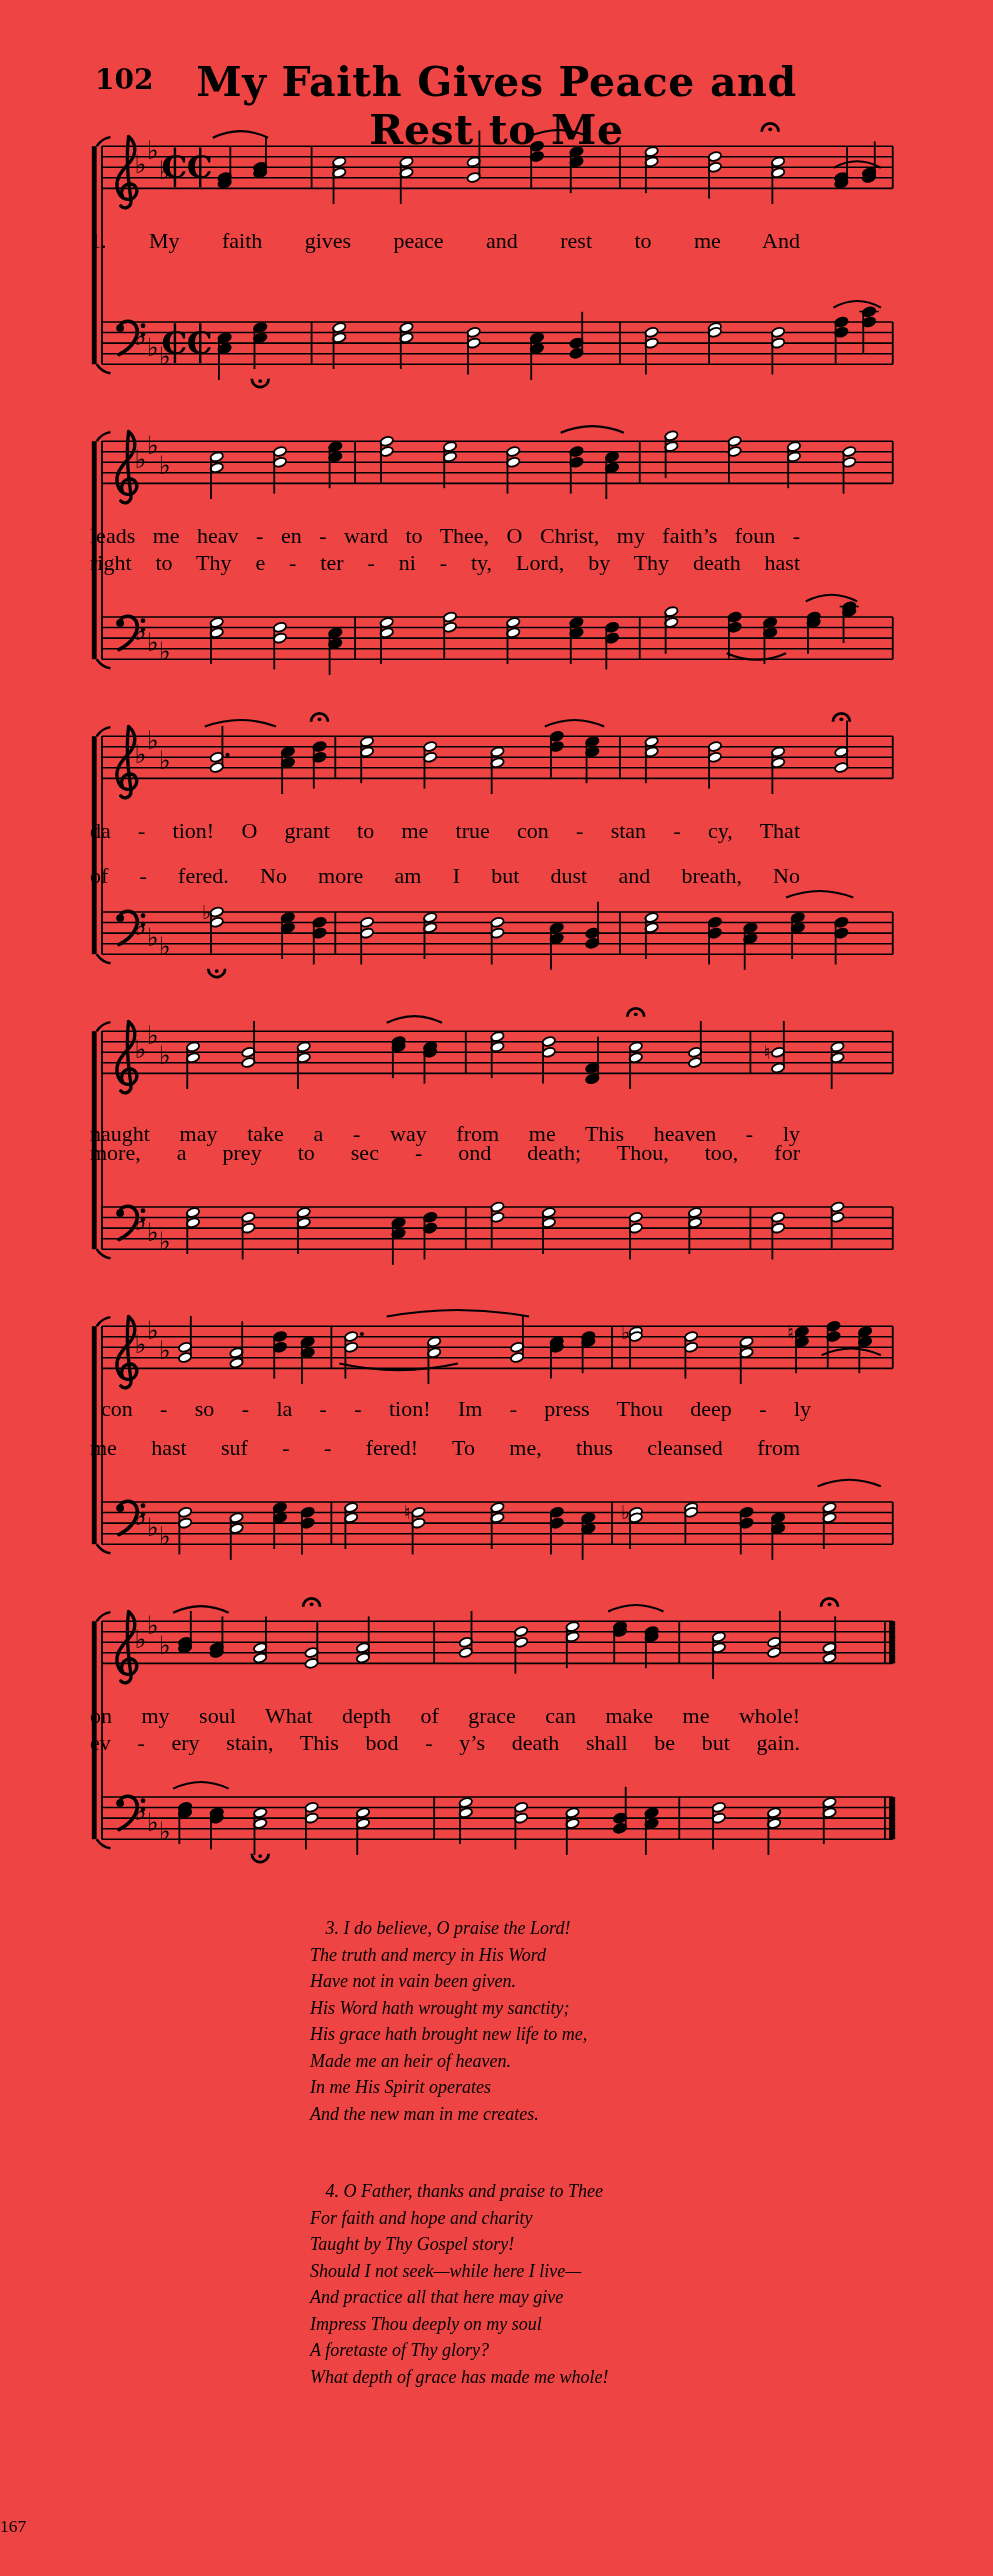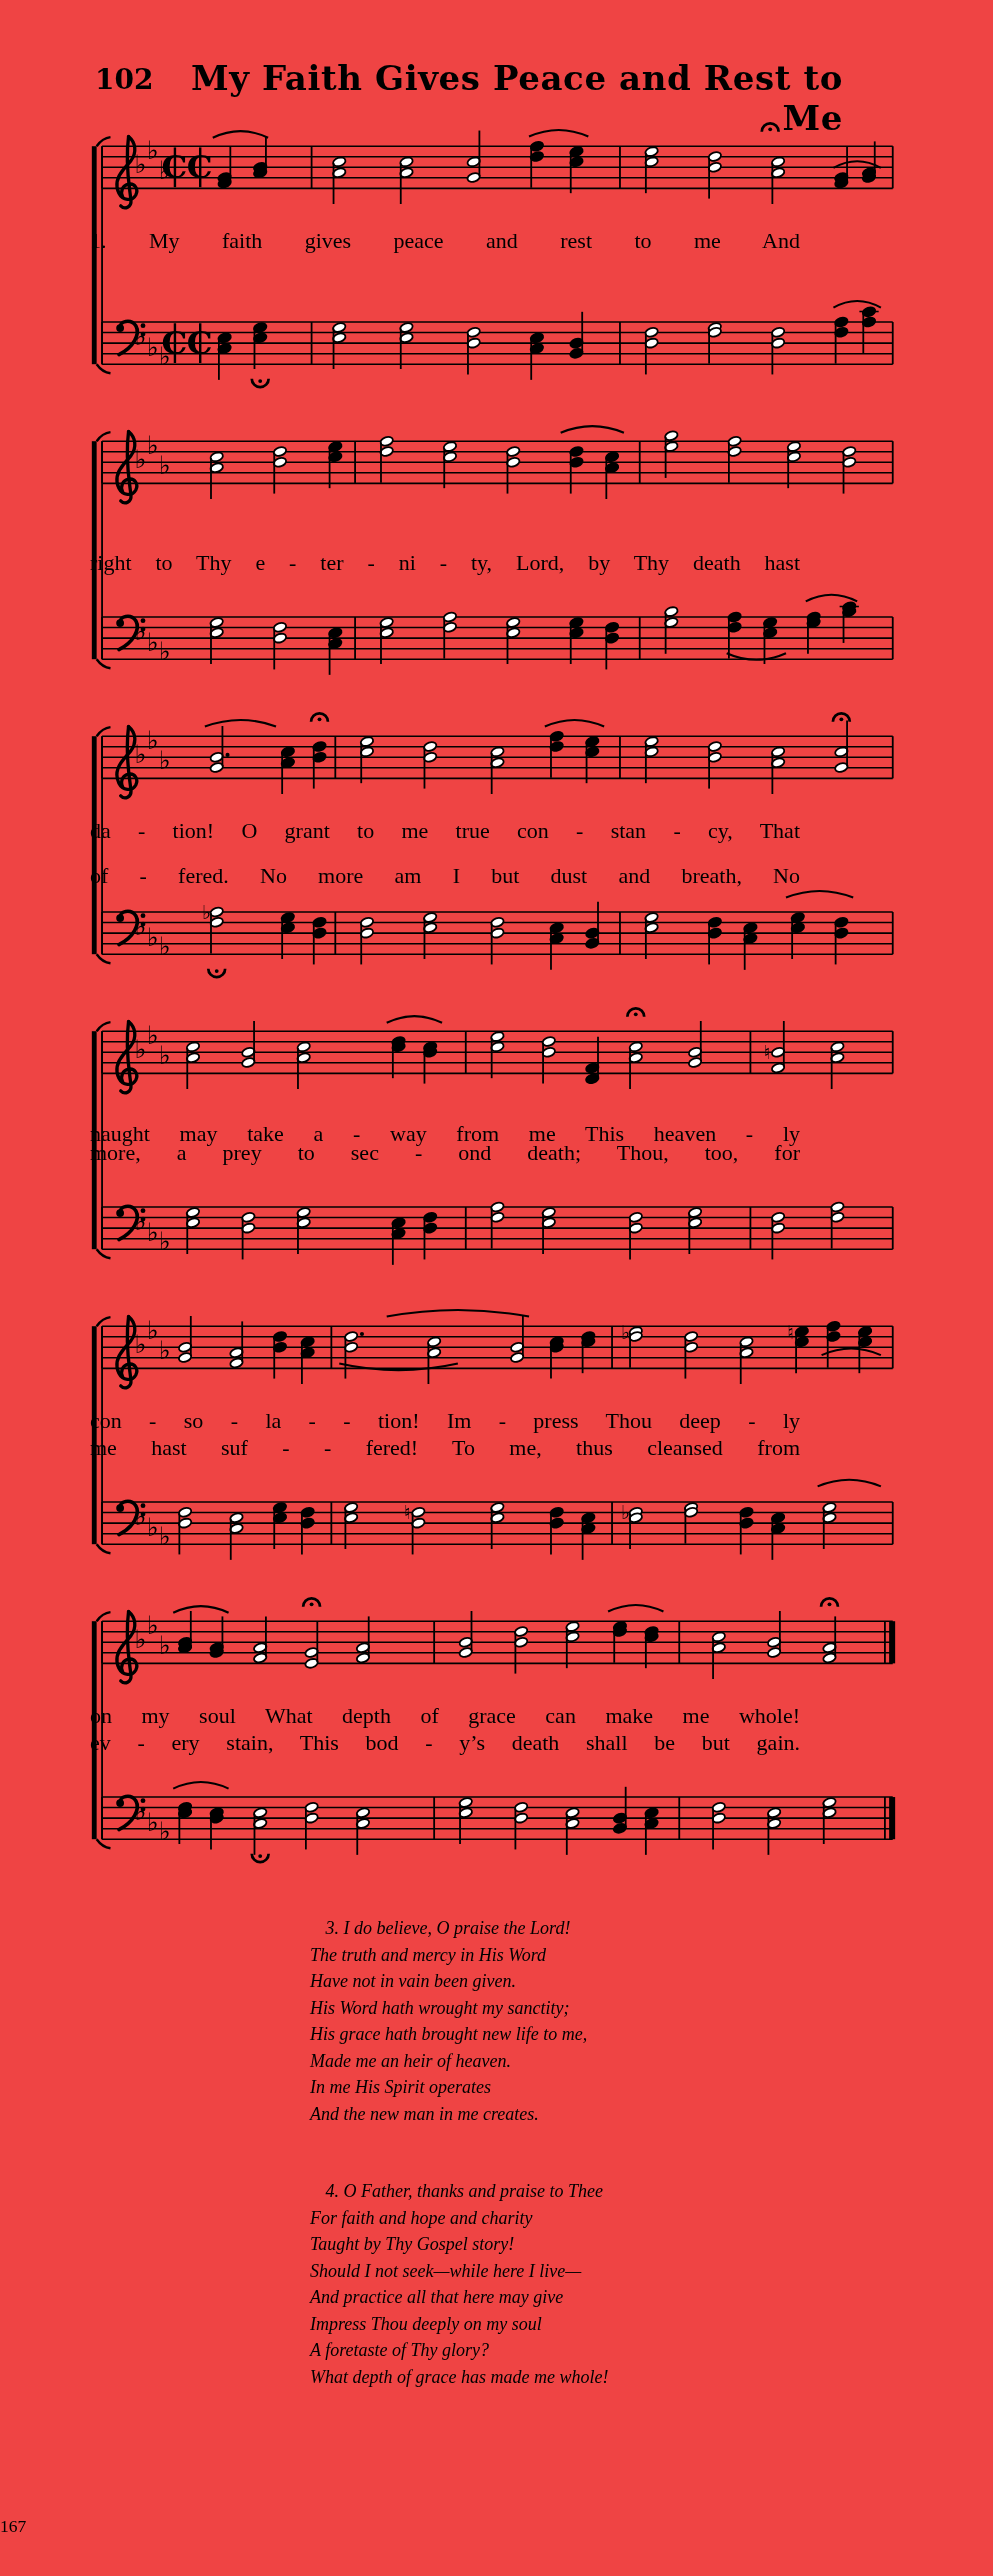--- a/index.html
+++ b/index.html
@@ -1,21 +1,21 @@
 <!DOCTYPE html>
 <html style="font-size:9.6px"><head>
 <meta charset="utf-8">
 <style>
   html,body{margin:0;padding:0;background:#888;}
   .page{position:relative;width:993px;height:2576px;background:#ef4444;color:#000;
         font-family:"Liberation Serif",serif;overflow:hidden;}
   .hymn-num{position:absolute;left:95px;top:63px;font-family:"DejaVu Serif",serif;
         font-weight:bold;font-size:28px;}
-  .title{position:absolute;left:150px;right:150px;top:58px;text-align:right;
-        font-family:"DejaVu Serif",serif;font-weight:bold;font-size:34px;letter-spacing:0.6px;}
+  .title{position:absolute;left:150px;right:150px;top:58px;text-align:center;
+        font-family:"DejaVu Serif",serif;font-weight:bold;font-size:41px;letter-spacing:0.6px;}
   .system{position:absolute;left:0;width:993px;height:289px;}
   .sys-svg{position:absolute;left:84px;top:0;}
   .lyr-line{position:absolute;left:90px;width:710px;font-size:22px;line-height:21.7px;
         text-align:justify;text-align-last:justify;-moz-text-align-last:justify;}
   .verse{position:absolute;left:310px;width:445px;font-size:18px;line-height:26.5px;}
   .vline{white-space:nowrap;font-style:italic;}
   .vline.indent{text-indent:15.6px;}
   .footer-num{position:absolute;left:0;right:0;top:2516px;text-align:left;font-size:17.5px;}
 </style>
 </head>
@@ -271,20 +271,21 @@
           <ellipse cx="1211.7" cy="352" rx="10.5" ry="6.8" transform="rotate(-18 1211.7 352)" fill="#000" stroke="#000" stroke-width="3"></ellipse>
           <ellipse cx="1211.7" cy="361" rx="10.5" ry="6.8" transform="rotate(-18 1211.7 361)" fill="#000" stroke="#000" stroke-width="3"></ellipse>
           <line x1="1202.2" y1="354" x2="1202.2" y2="413" stroke="#000" stroke-width="3"></line>
           <line x1="1254.7849999999999" y1="334.5" x2="1286.7849999999999" y2="334.5" stroke="#000" stroke-width="2.6"></line>
           <ellipse cx="1270.7849999999999" cy="335" rx="10.5" ry="6.8" transform="rotate(-18 1270.7849999999999 335)" fill="#000" stroke="#000" stroke-width="3"></ellipse>
           <ellipse cx="1270.7849999999999" cy="343" rx="10.5" ry="6.8" transform="rotate(-18 1270.7849999999999 343)" fill="#000" stroke="#000" stroke-width="3"></ellipse>
           <line x1="1261.2849999999999" y1="337" x2="1261.2849999999999" y2="395" stroke="#000" stroke-width="3"></line>
           <path d="M1067.27,412 Q1116.5075,434 1165.745,412" fill="none" stroke="#000" stroke-width="3.5"></path>
           <path d="M1198.57,326 Q1241.2424999999998,304 1283.915,326" fill="none" stroke="#000" stroke-width="3.5"></path>
         </svg>
+        <div class="lyr-line" style="top: 120px;">leads me heav - en - ward to Thee, O Christ, my faith’s foun -</div>
         <div class="lyr-line" style="top: 147px;">right to Thy e - ter - ni - ty, Lord, by Thy death hast</div>
       </div>
       <div class="system" style="top: 700px;">
         <svg width="825" height="288" class="sys-svg" viewBox="0 0 1370 478">
           <rect x="13" y="60" width="8" height="362" fill="#000"></rect>
           <path d="M21,60 C28,50 36,46 44,45" fill="none" stroke="#000" stroke-width="4"></path>
           <path d="M21,422 C28,432 36,436 44,437" fill="none" stroke="#000" stroke-width="4"></path>
           <line x1="30" y1="60" x2="30" y2="422" stroke="#000" stroke-width="3"></line>
           <g transform="translate(30,60)" fill="none" stroke="#000" stroke-width="5.5" stroke-linecap="round">
             <path d="M44,-16 C56,-6 58,10 48,24 L36,38 C24,52 22,66 28,78 C34,90 50,92 56,81 C61,71 54,61 44,63 C34,65 30,75 34,84"></path>
@@ -657,21 +658,21 @@
           <ellipse cx="1100.095" cy="387" rx="10.5" ry="6.8" transform="rotate(-18 1100.095 387)" fill="#000" stroke="#000" stroke-width="3"></ellipse>
           <line x1="1090.595" y1="371" x2="1090.595" y2="439" stroke="#000" stroke-width="3"></line>
           <ellipse cx="1152.615" cy="378" rx="10.5" ry="6.8" transform="rotate(-18 1152.615 378)" fill="#000" stroke="#000" stroke-width="3"></ellipse>
           <ellipse cx="1152.615" cy="396" rx="10.5" ry="6.8" transform="rotate(-18 1152.615 396)" fill="#000" stroke="#000" stroke-width="3"></ellipse>
           <line x1="1143.115" y1="380" x2="1143.115" y2="448" stroke="#000" stroke-width="3"></line>
           <ellipse cx="1237.96" cy="361" rx="10.5" ry="6.8" transform="rotate(-18 1237.96 361)" fill="#fff" stroke="#000" stroke-width="3"></ellipse>
           <ellipse cx="1237.96" cy="378" rx="10.5" ry="6.8" transform="rotate(-18 1237.96 378)" fill="#fff" stroke="#000" stroke-width="3"></ellipse>
           <line x1="1228.46" y1="363" x2="1228.46" y2="430" stroke="#000" stroke-width="3"></line>
           <path d="M1218.265,326 Q1270.785,304 1323.305,326" fill="none" stroke="#000" stroke-width="3.5"></path>
         </svg>
-        <div class="lyr-line" style="top: 120px;">con - so - la - - tion! Im - press Thou deep - ly</div>
+        <div class="lyr-line" style="top: 108px; margin-left: 11px;">con - so - la - - tion! Im - press Thou deep - ly</div>
         <div class="lyr-line" style="top: 147px;">me hast suf - - fered! To me, thus cleansed from</div>
       </div>
       <div class="system" style="top: 1585px;">
         <svg width="825" height="288" class="sys-svg" viewBox="0 0 1370 478">
           <rect x="13" y="60" width="8" height="362" fill="#000"></rect>
           <path d="M21,60 C28,50 36,46 44,45" fill="none" stroke="#000" stroke-width="4"></path>
           <path d="M21,422 C28,432 36,436 44,437" fill="none" stroke="#000" stroke-width="4"></path>
           <line x1="30" y1="60" x2="30" y2="422" stroke="#000" stroke-width="3"></line>
           <g transform="translate(30,60)" fill="none" stroke="#000" stroke-width="5.5" stroke-linecap="round">
             <path d="M44,-16 C56,-6 58,10 48,24 L36,38 C24,52 22,66 28,78 C34,90 50,92 56,81 C61,71 54,61 44,63 C34,65 30,75 34,84"></path>

